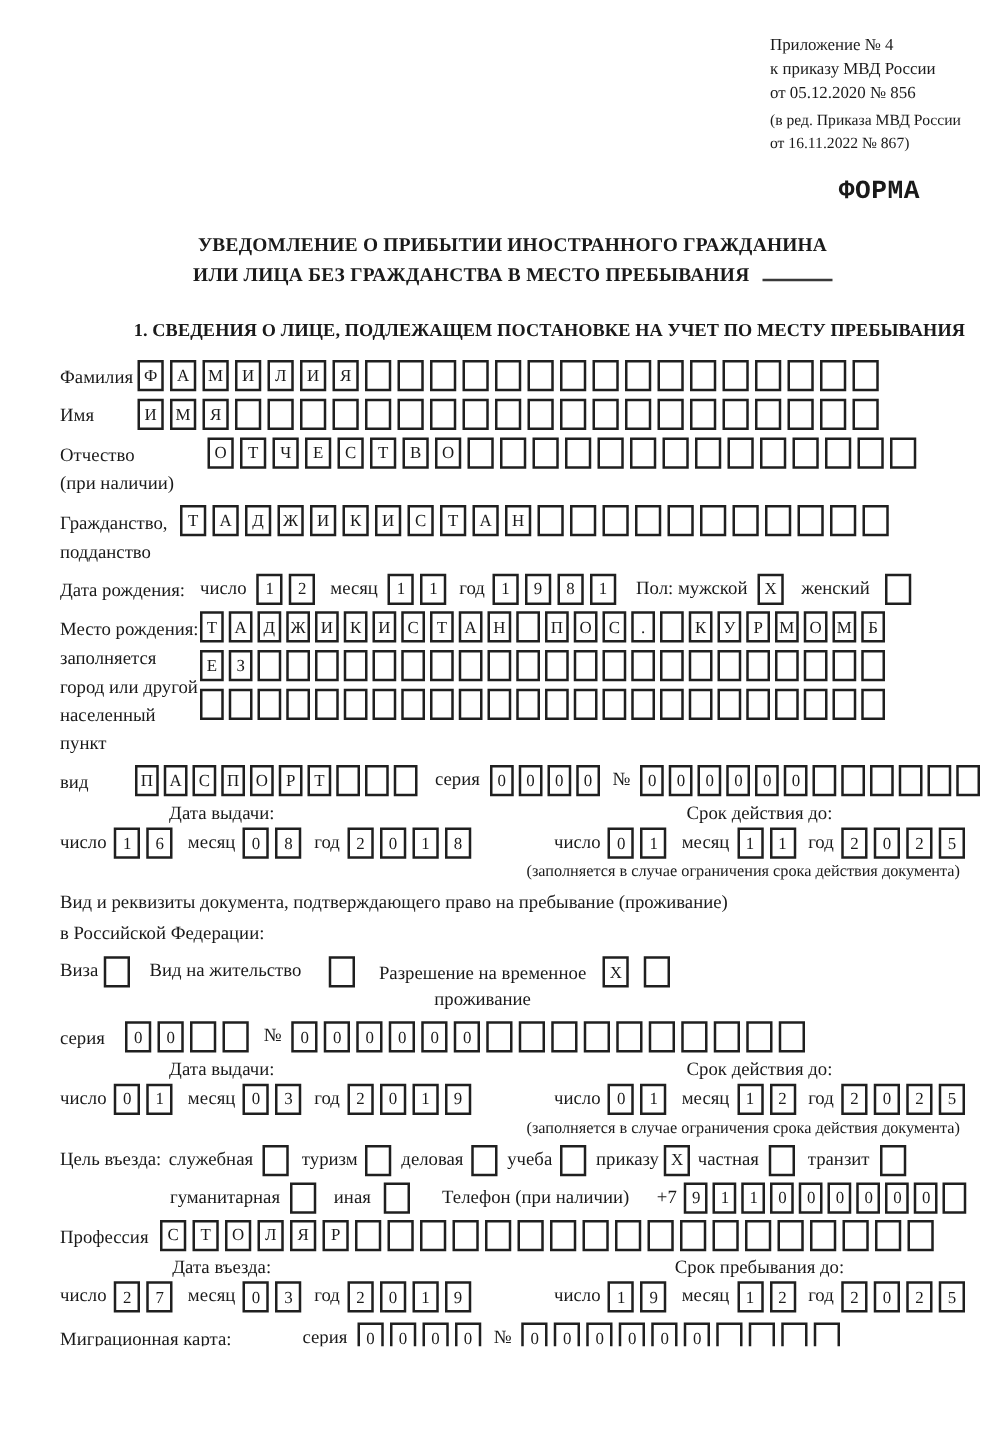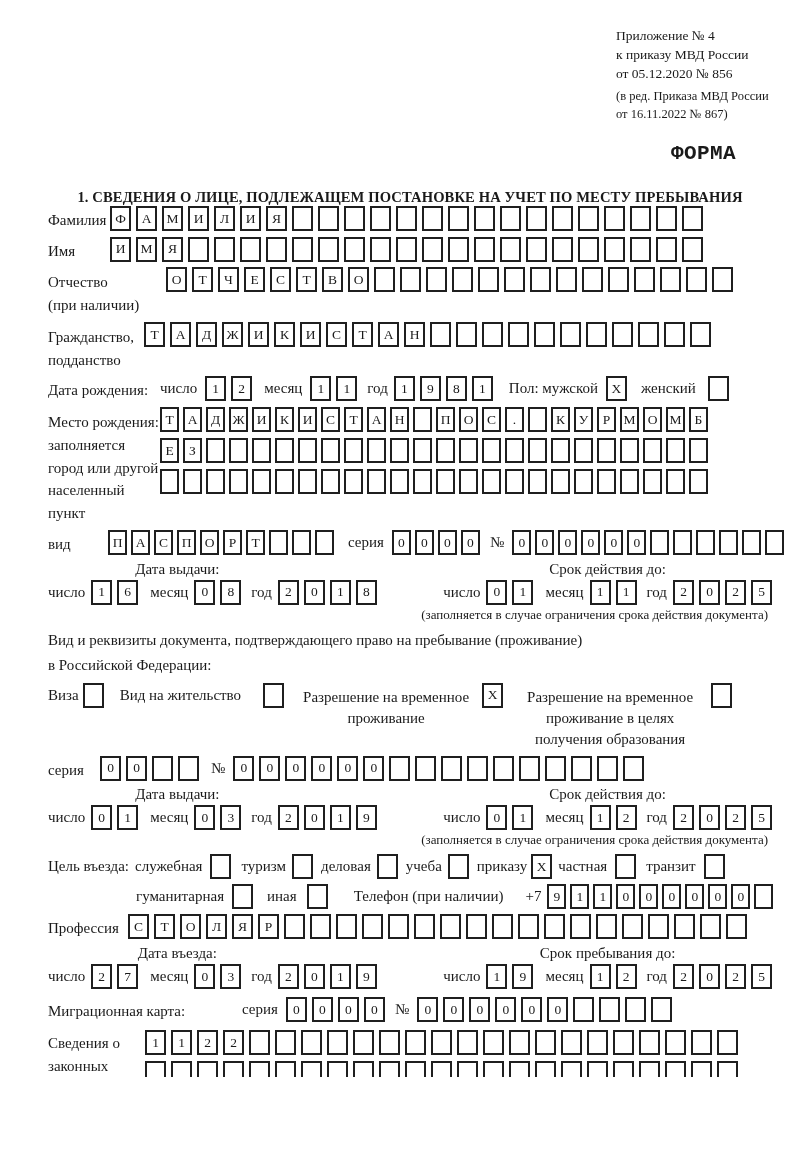--- a/index.html
+++ b/index.html
@@ -7,21 +7,21 @@
   body { width:800px; height:1163px; font-family:"Liberation Serif","DejaVu Serif",serif; color:#1a1a1a; font-size:15px; overflow:hidden; }
   .page { position:relative; width:800px; height:1077px; padding:26px 28px 0 48px; overflow:hidden; }
 
   .appendix { margin-left:568px; font-size:13.5px; line-height:1.42; }
   .appendix .ed { font-size:12.5px; margin-top:5px; line-height:1.42; }
   .forma { text-align:right; padding-right:36px; font-weight:bold; font-size:21px; margin-top:18px; letter-spacing:.4px;font-family:Liberation Mono, monospace; }
 
   .title { text-align:center; font-weight:bold; font-size:15.5px; line-height:1.55; margin-top:20px; letter-spacing:.2px; }
   .title-underline { display:inline-block; width:56px; height:12px; border-bottom:2.5px solid #3a3a3a; margin-left:10px; }
 
-  .sec-heading { font-weight:bold; font-size:14.6px; text-align:center; margin-top:24px; letter-spacing:.1px; }
+  .sec-heading { font-weight:bold; font-size:14.6px; text-align:right; margin-top:24px; margin-bottom:14px; letter-spacing:.1px; }
 
   .frow { display:flex; align-items:flex-start; margin-bottom:5px; }
   .flabel { flex:none; padding-top:4px; line-height:1.45; }
   .boxes { display:flex; gap:5px; flex:none; }
   .cell { display:inline-flex; align-items:center; justify-content:center; flex:none;
           width:21px; height:25px; border:2px solid #1f1f1f; background:#fff;
           font-size:13.5px; line-height:1; }
   .tight { gap:4px; }
   .tight .cell { width:19px; }
   .dlbl { flex:none; padding-top:4px; }
@@ -47,20 +47,24 @@
     <div>Приложение № 4</div>
     <div>к приказу МВД России</div>
     <div>от 05.12.2020 № 856</div>
     <div class="ed">
       <div>(в ред. Приказа МВД России</div>
       <div>от 16.11.2022 № 867)</div>
     </div>
   </div>
   <div class="forma">ФОРМА</div>
 
+  <div class="title">
+    <div>УВЕДОМЛЕНИЕ О ПРИБЫТИИ ИНОСТРАННОГО ГРАЖДАНИНА</div>
+    <div><span>ИЛИ ЛИЦА БЕЗ ГРАЖДАНСТВА В МЕСТО ПРЕБЫВАНИЯ</span><span class="title-underline"></span></div>
+  </div>
 
   <div class="sec-heading">1. СВЕДЕНИЯ О ЛИЦЕ, ПОДЛЕЖАЩЕМ ПОСТАНОВКЕ НА УЧЕТ ПО МЕСТУ ПРЕБЫВАНИЯ</div>
 
   <div class="frow">
     <span class="flabel" style="width:62px">Фамилия</span>
     <span class="boxes">
         <span class="cell">Ф</span>
         <span class="cell">А</span>
         <span class="cell">М</span>
         <span class="cell">И</span>
@@ -381,21 +385,20 @@
   <div class="plain" style="margin-bottom:3px">Вид и реквизиты документа, подтверждающего право на пребывание (проживание)</div>
   <div class="plain" style="margin-bottom:6px">в Российской Федерации:</div>
 
   <div class="frow">
     <span class="dlbl">Виза</span>
     <span class="cell" style="margin-left:4px"></span>
     <span class="dlbl" style="margin-left:16px">Вид на жительство</span>
     <span class="cell" style="margin-left:22px"></span>
     <span class="wrap-label" style="width:172px;margin-left:16px">Разрешение на временное проживание</span>
     <span class="cell" style="margin-left:10px">X</span>
-    <span class="wrap-label" style="width:178px;margin-left:18px">Разрешение на временное проживание в целях получения образования</span>
     <span class="cell" style="margin-left:12px"></span>
   </div>
 
   <div class="frow" style="margin-top:6px">
     <span class="flabel" style="width:52px;padding-top:4px">серия</span>
     <span class="boxes">
         <span class="cell">0</span>
         <span class="cell">0</span>
         <span class="cell"></span>
         <span class="cell"></span>

